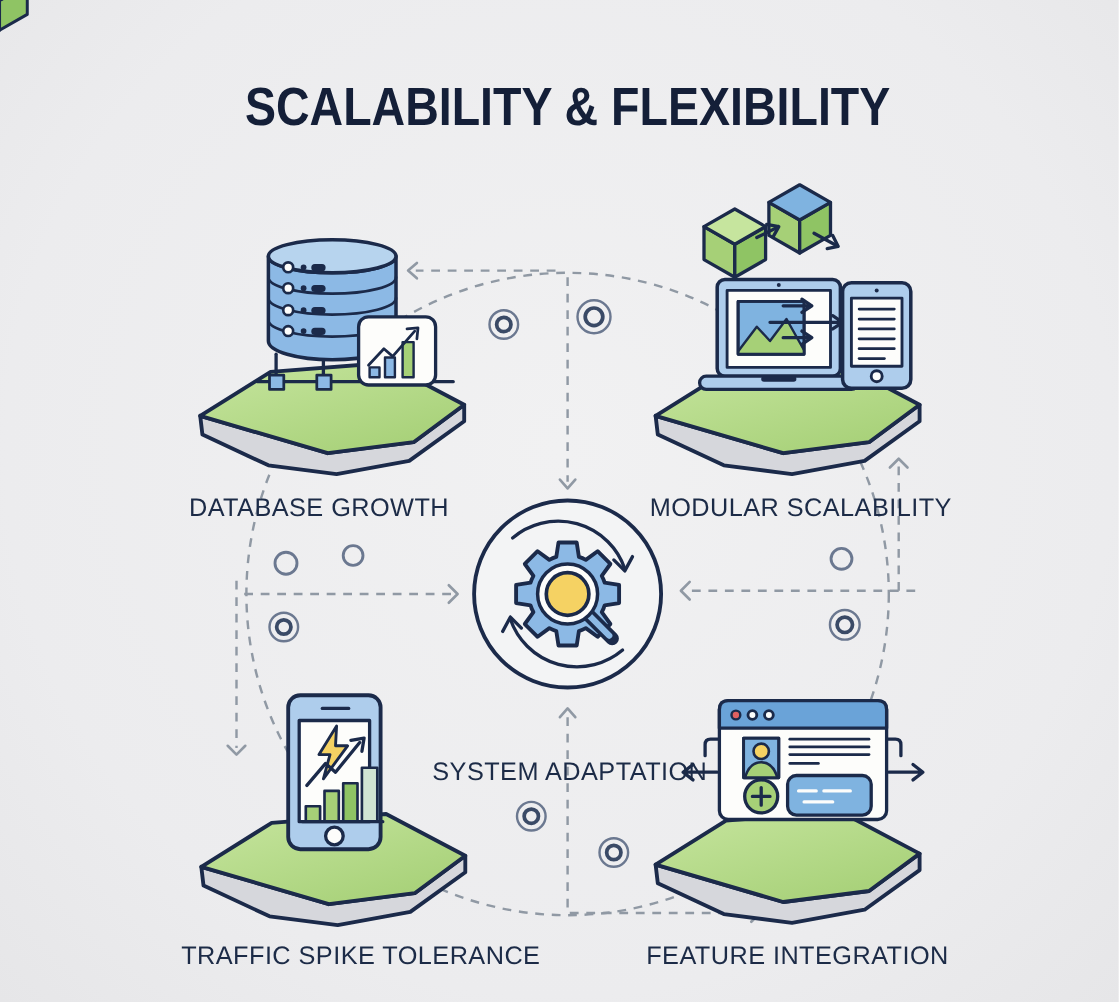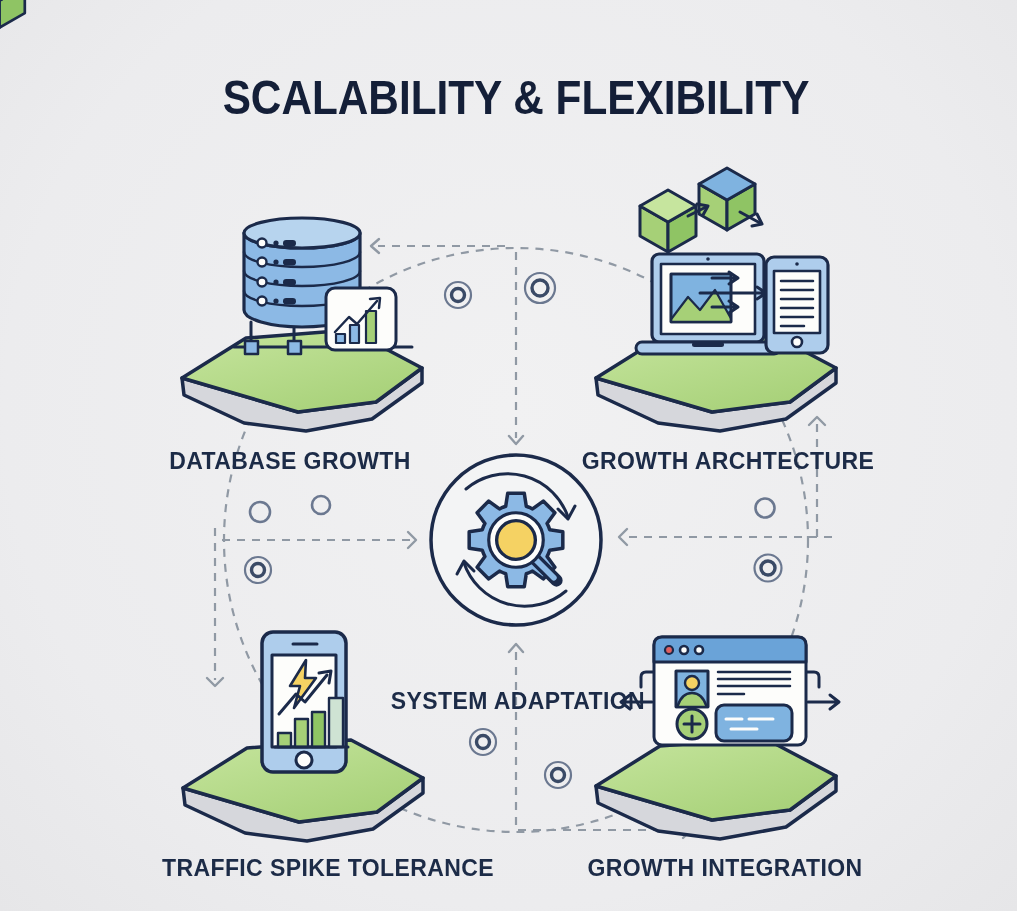--- a/index.html
+++ b/index.html
@@ -12,21 +12,21 @@
   .stage{position:absolute;inset:0;width:1017px;height:891px;}
   svg.layer{position:absolute;left:0;top:0;}
   .title{
     position:absolute;left:516px;top:68px;margin:0;
     transform:translateX(-50%) scale(0.9,1.04);transform-origin:center top;
     font-size:47px;font-weight:800;letter-spacing:0px;white-space:nowrap;
     color:var(--title);
   }
   .label{
     position:absolute;transform:translateX(-50%);
-    font-size:23px;font-weight:700;letter-spacing:0.4px;white-space:nowrap;
+    font-size:23px;font-weight:400;letter-spacing:0.4px;white-space:nowrap;
     color:var(--navy-text);
   }
   
   .dash{stroke:var(--dash);stroke-width:2.2;fill:none;stroke-dasharray:8 7;}
   .dash-head{stroke:var(--dash);stroke-width:2.4;fill:none;stroke-linecap:round;stroke-linejoin:round;}
   .ring-o{fill:none;stroke:var(--ring-outer);stroke-width:2.2;}
   .ring-i{fill:none;stroke:var(--ring-inner);stroke-width:3.4;}
   .ring-s{fill:none;stroke:var(--ring-outer);stroke-width:2.6;}
   .nout{stroke:var(--navy);stroke-linejoin:round;stroke-linecap:round;}
   .plat-top{fill:url(#gPlat);stroke:var(--navy);stroke-width:3.5;stroke-linejoin:round;}
@@ -290,18 +290,18 @@
         <circle class="white-f nout" stroke-width="3.6" cx="0" cy="0" r="31"></circle>
         <circle class="yellow-f nout" stroke-width="3.8" cx="0" cy="0" r="22"></circle>
       </g>
     </g>
   </g>
 </svg>
 
 <h1 class="title">SCALABILITY &amp; FLEXIBILITY</h1>
 
 <div class="label" style="left:290px;top:448px">DATABASE GROWTH</div>
-<div class="label" style="left:728px;top:448px">GROWTH ARCHTECTURE</div>
+<div class="label" style="left:728px;top:448px">MODULAR SCALABILITY</div>
 <div class="label" style="left:518px;top:688px">SYSTEM ADAPTATION</div>
 <div class="label" style="left:328px;top:855px">TRAFFIC SPIKE TOLERANCE</div>
-<div class="label" style="left:725px;top:855px">GROWTH INTEGRATION</div>
+<div class="label" style="left:725px;top:855px">FEATURE INTEGRATION</div>
 
 </div>
 
 </body></html>

